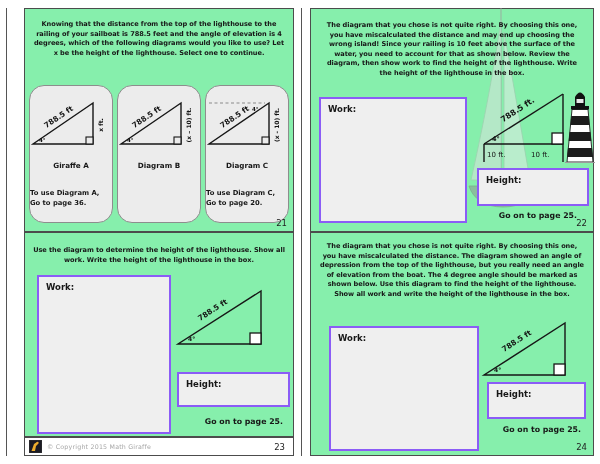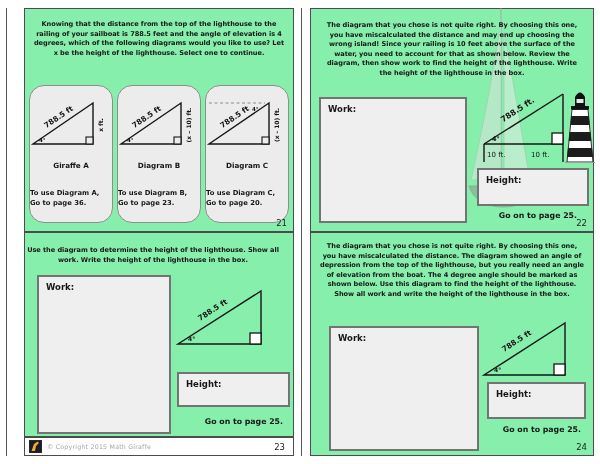--- a/index.html
+++ b/index.html
@@ -10,28 +10,28 @@
   .strip-mid{left:301px;width:8px;}
   .page{position:absolute;background:#86efac;border:1px solid #4c4c4c;box-sizing:border-box;}
   .page-21{left:24px;top:8px;width:270px;height:224px;}
   .page-22{left:310px;top:8px;width:284px;height:224px;overflow:visible;}
   .page-23{left:24px;top:232px;width:270px;height:205px;}
   .footer-strip{position:absolute;left:24px;top:437px;width:270px;height:19px;border:1px solid #4c4c4c;box-sizing:border-box;background:#fff;}
   .page-24{left:310px;top:232px;width:284px;height:224px;}
   .prompt{position:absolute;text-align:center;font-weight:bold;font-size:6.6px;line-height:1.45;letter-spacing:-0.05px;z-index:2;}
   .p21-prompt{top:11px;left:7px;width:254px;}
   .p22-prompt{top:12px;left:9px;width:264px;}
-  .p23-prompt{top:13px;left:1px;width:254px;}
+  .p23-prompt{top:13px;left:7px;width:254px;}
   .p24-prompt{top:9px;left:9px;width:264px;}
   .cards{position:absolute;top:76px;left:4px;display:flex;gap:4px;}
   .card{width:84px;height:138px;background:#ececec;border:1.5px solid #8d8d8d;border-radius:15px;box-sizing:border-box;padding-top:8px;position:relative;}
   .card svg{display:block;margin:0 auto;}
   .card-title{text-align:center;font-size:7.2px;font-weight:bold;margin-top:9px;}
   .card-instr{position:absolute;bottom:13px;width:100%;font-size:6.8px;font-weight:bold;line-height:1.55;}
-  .workbox,.heightbox{position:absolute;background:#efefef;border:2px solid #737373;box-sizing:border-box;z-index:3;}
+  .workbox,.heightbox{position:absolute;background:#efefef;border:2px solid #8b5cf6;box-sizing:border-box;z-index:3;}
   .boxlabel{font-size:8.5px;font-weight:bold;padding:5px 0 0 7px;}
   .p22-work{left:8px;top:88px;width:148px;height:126px;}
   .p23-work{left:12px;top:42px;width:134px;height:159px;}
   .p24-work{left:18px;top:93px;width:150px;height:125px;}
   .p22-height{left:166px;top:159px;width:112px;height:38px;}
   .p23-height{left:152px;top:139px;width:113px;height:35px;}
   .p24-height{left:176px;top:149px;width:99px;height:37px;}
   .goto{position:absolute;font-size:7.8px;font-weight:bold;z-index:3;}
   .p22-goto{top:202px;right:16px;}
   .p23-goto{top:184px;right:10px;}
@@ -76,24 +76,20 @@
 
       <div class="card">
         <svg width="82" height="58" viewBox="0 0 82 58">
           <path d="M3,50 L63,50 L63,9 Z" fill="none" stroke="#161616" stroke-width="1.4"></path>
           <rect x="56" y="43" width="7" height="7" fill="#ececec" stroke="#161616" stroke-width="1.1"></rect>
           <text x="9" y="48" font-size="5.5" font-weight="bold">4°</text>
           <text x="30" y="25" font-size="7.5" font-weight="bold" text-anchor="middle" transform="rotate(-34 30 25)">788.5 ft</text>
           <text x="73" y="31" font-size="6" font-weight="bold" text-anchor="middle" transform="rotate(-90 73 31)">(x – 10) ft.</text>
         </svg>
         <div class="card-title">Diagram B</div>
-        <div class="card-instr">
-          <div>To use Diagram B,</div>
-          <div>Go to page 23.</div>
-        </div>
       </div>
 
       <div class="card">
         <svg width="82" height="58" viewBox="0 0 82 58">
           <line x1="3" y1="9" x2="59" y2="9" stroke="#8a8a8a" stroke-width="1" stroke-dasharray="3,2.5"></line>
           <path d="M3,50 L63,50 L63,9 Z" fill="none" stroke="#161616" stroke-width="1.4"></path>
           <rect x="56" y="43" width="7" height="7" fill="#ececec" stroke="#161616" stroke-width="1.1"></rect>
           <text x="46" y="17" font-size="5.5" font-weight="bold">4°</text>
           <text x="30" y="25" font-size="7.5" font-weight="bold" text-anchor="middle" transform="rotate(-34 30 25)">788.5 ft</text>
           <text x="73" y="31" font-size="6" font-weight="bold" text-anchor="middle" transform="rotate(-90 73 31)">(x - 10) ft.</text>

